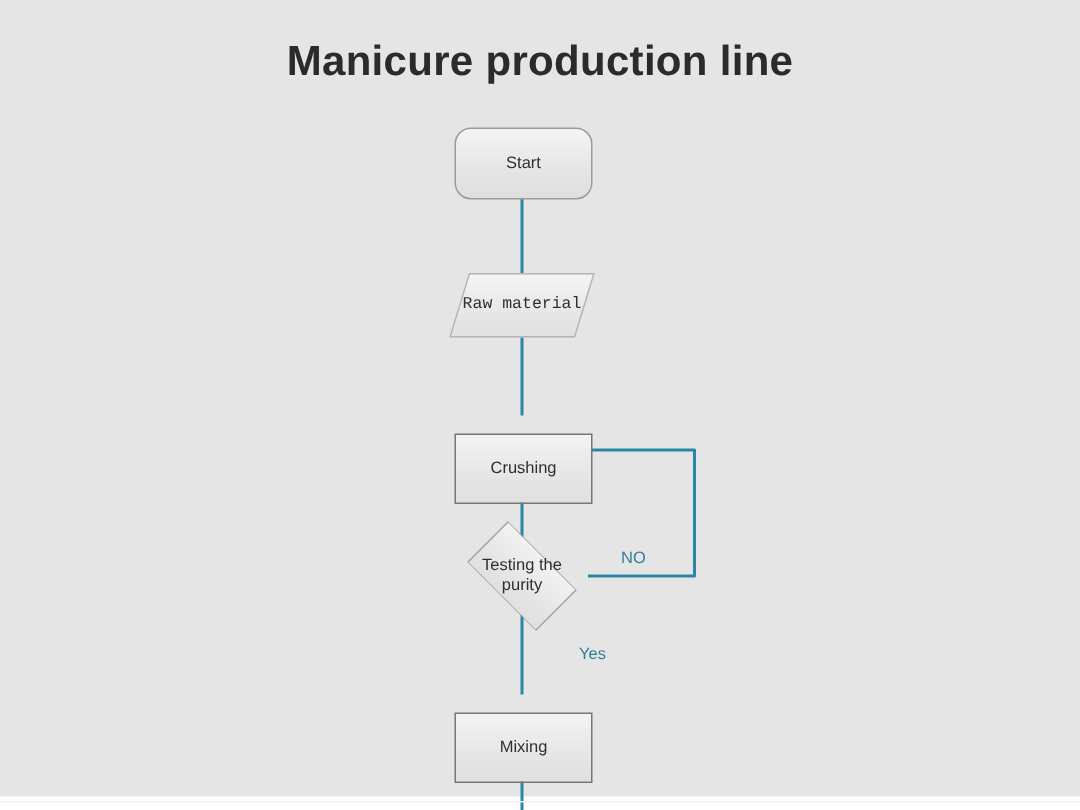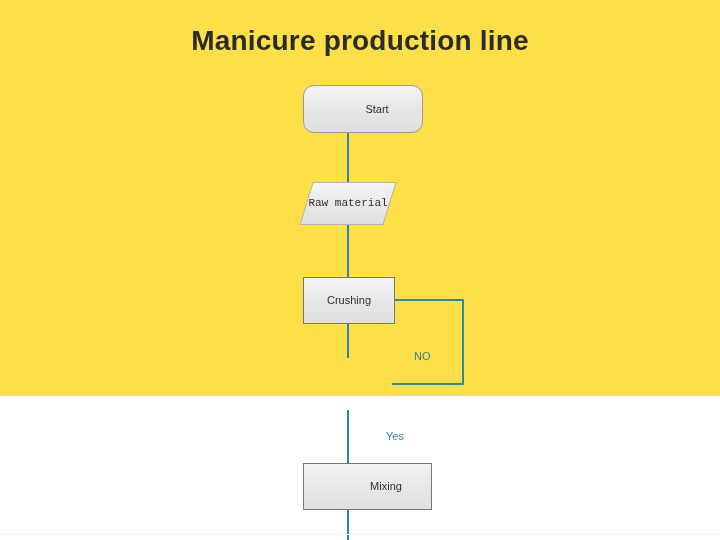--- a/index.html
+++ b/index.html
@@ -9,22 +9,22 @@
   }
   body {
     width: 720px;
     height: 540px;
     font-family: "Liberation Sans", sans-serif;
     overflow: hidden;
   }
   #slide {
     position: relative;
     width: 720px;
-    height: 396px;
-    background: #fde047;
+    height: 531px;
+    background: #e5e5e5;
   }
 
   
   #title {
     position: absolute;
     left: 0;
     top: 25px;
     width: 720px;
     text-align: center;
     font-size: 28px;
@@ -65,20 +65,21 @@
   }
 
   
   .process {
     position: absolute;
     display: flex;
     align-items: center;
     justify-content: center;
     border: 1px solid #777777;
     background: linear-gradient(to bottom, #f3f3f3 0%, #e7e7e7 55%, #e0e0e0 100%);
+    margin-top: 12px;
   }
 
   
   .data-shape {
     position: absolute;
     font-family: Liberation Mono, monospace;
   }
   .data-shape .skew {
     position: absolute;
     left: 0;
@@ -162,39 +163,46 @@
 
     <line x1="348" y1="322" x2="348" y2="358" stroke="#2a87a3" stroke-width="2"></line>
 
     <polyline points="393,384 463,384 463,300 393,300" fill="none" stroke="#2a87a3" stroke-width="2" stroke-linejoin="round" stroke-linecap="square"></polyline>
 
     <line x1="348" y1="410" x2="348" y2="463" stroke="#2a87a3" stroke-width="2"></line>
 
     <line x1="348" y1="508" x2="348" y2="540" stroke="#2a87a3" stroke-width="2"></line>
   </svg>
 
-  <div class="terminator" style="left:303px; top:85px; width:90px; height:46px;padding-left:28px;">
+  <div class="terminator" style="left:303px; top:85px; width:90px; height:46px;">
     <span class="node-label">Start</span>
   </div>
 
   <div class="data-shape" style="left:306px; top:182px; width:84px; height:43px;">
     <div class="skew"></div>
     <div class="txt">
       <span class="node-label">Raw material</span>
     </div>
   </div>
 
   <div class="process" style="left:303px; top:277px; width:90px; height:45px;">
     <span class="node-label">Crushing</span>
   </div>
 
-
-  <div class="process" style="left:303px; top:463px; width:90px; height:45px;padding-left:37px;">
+  <div class="decision" style="left:303px; top:358px; width:90px; height:52px;">
+    <div class="dia"></div>
+    <div class="txt">
+      <span class="node-label">Testing the
+purity</span>
+    </div>
+  </div>
+
+  <div class="process" style="left:303px; top:463px; width:90px; height:45px;">
     <span class="node-label">Mixing</span>
   </div>
 
-  <div class="branch-label" style="left:414px; top:350px;">NO</div>
+  <div class="branch-label" style="left:414px; top:366px;">NO</div>
 
   <div class="branch-label" style="left:386px; top:430px;">Yes</div>
 
   <div id="bottom-rule"></div>
 
 </div>
 
 </body></html>

